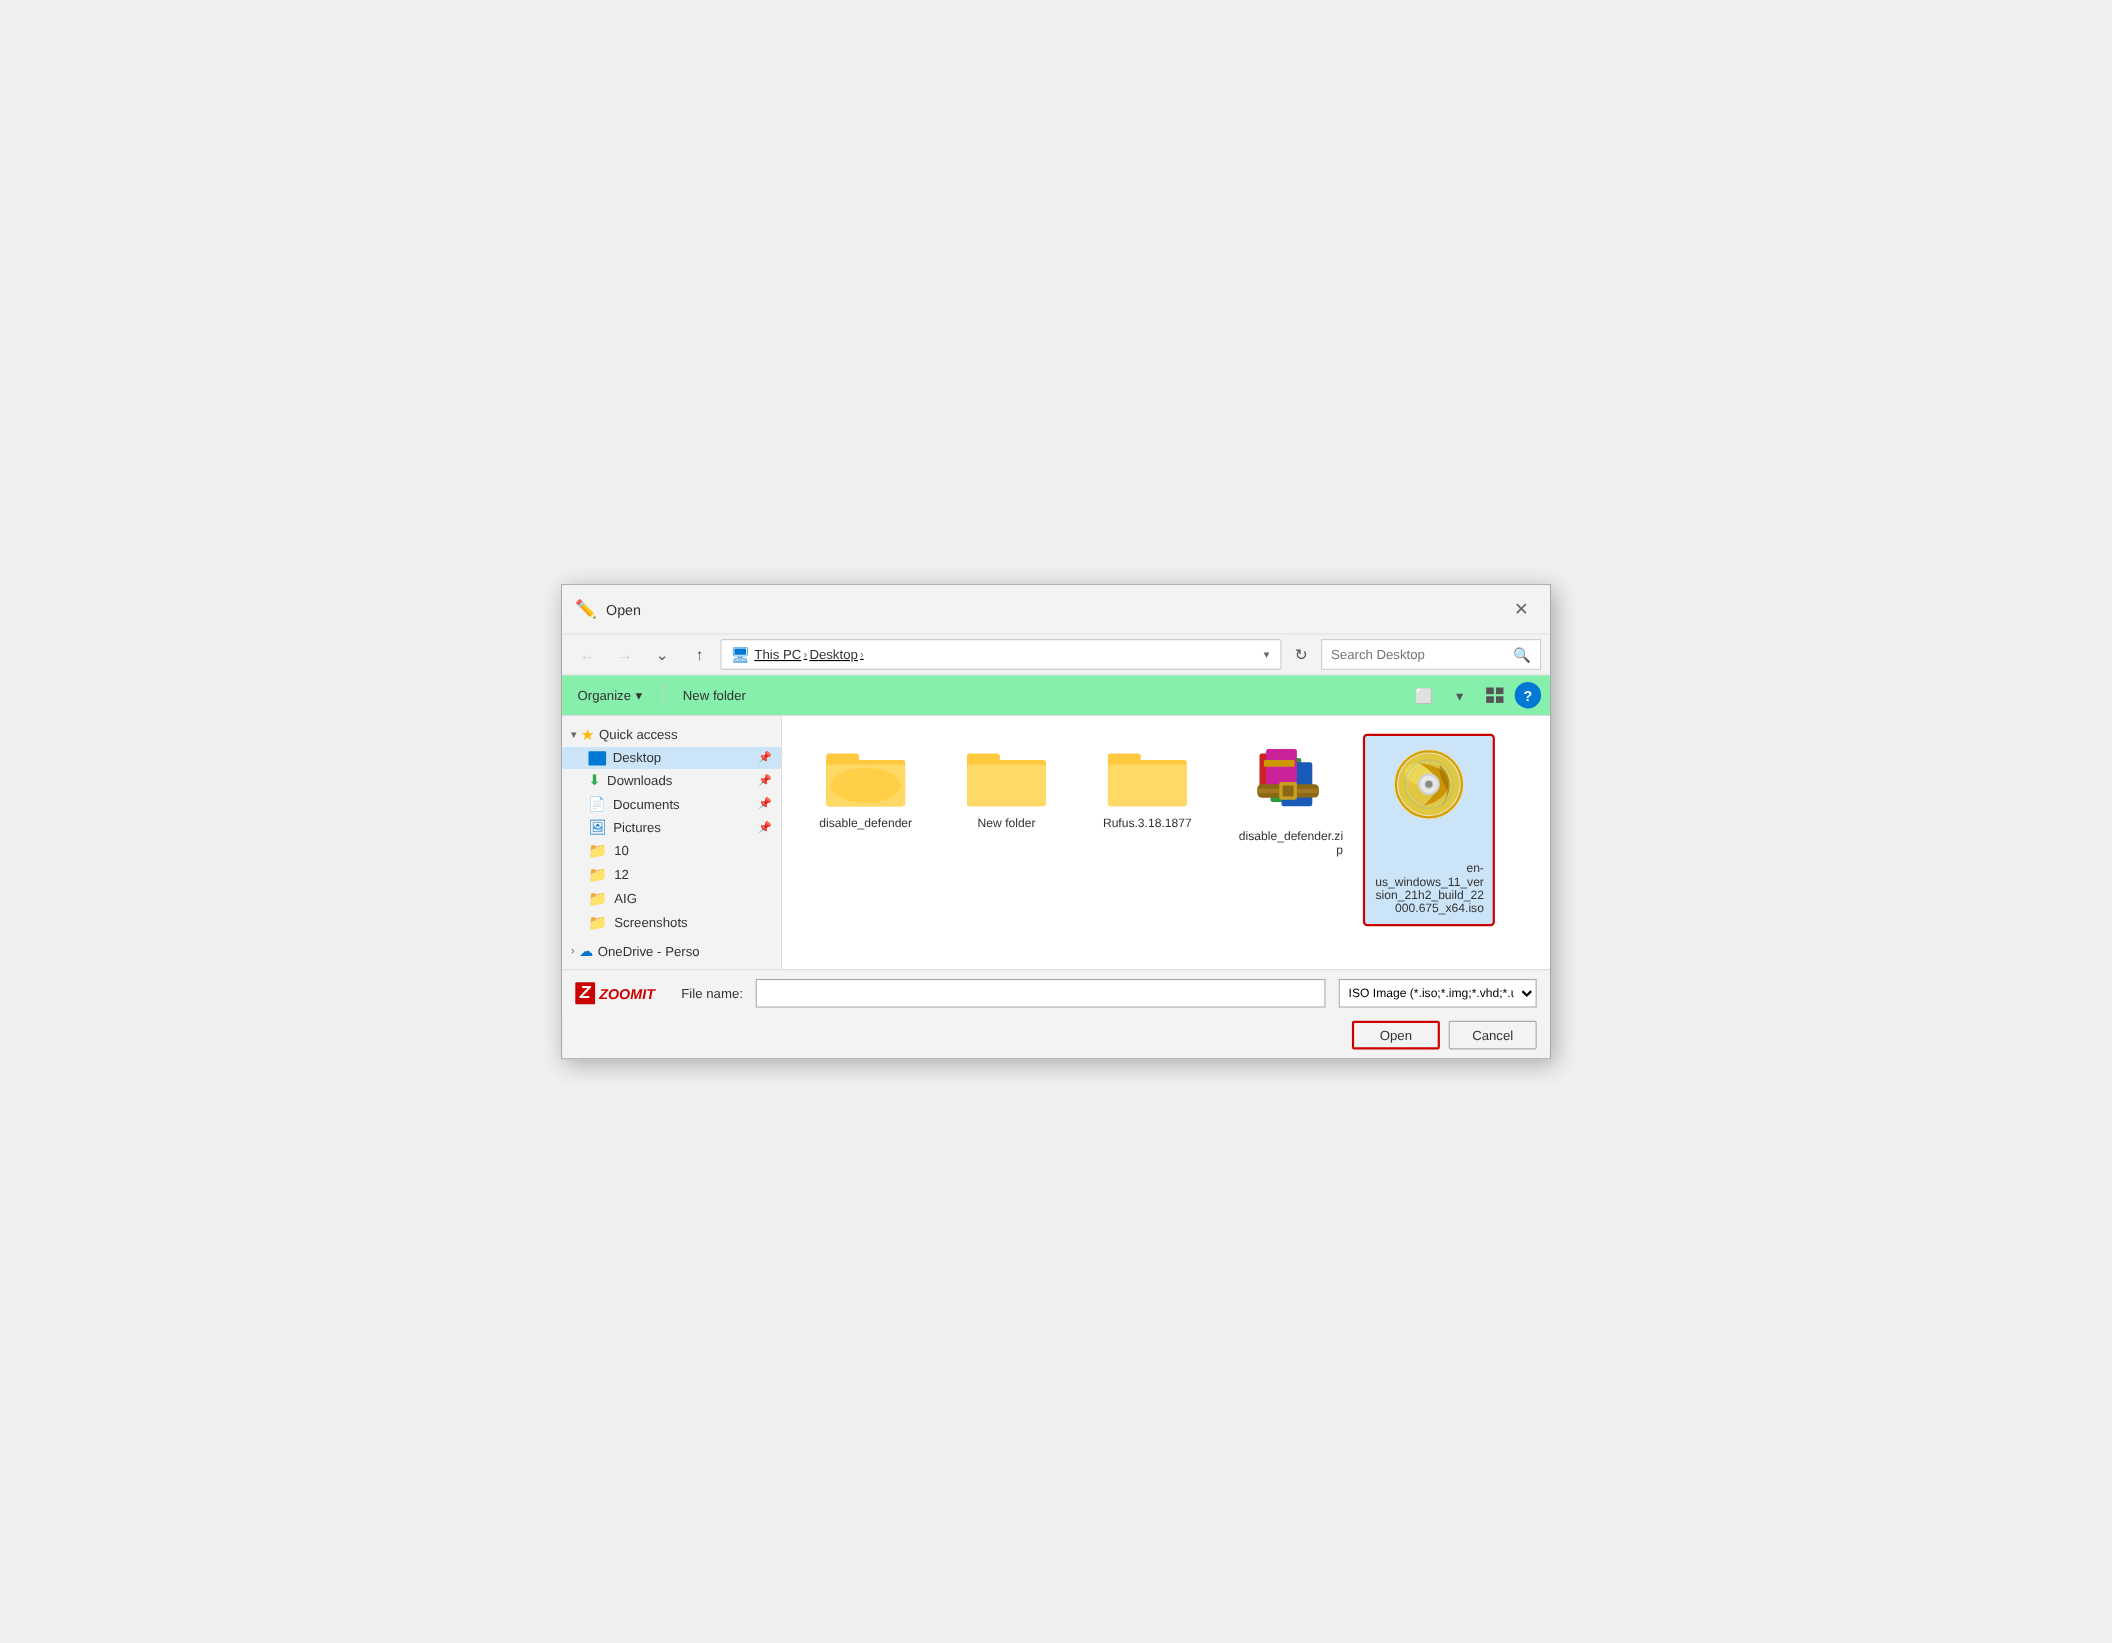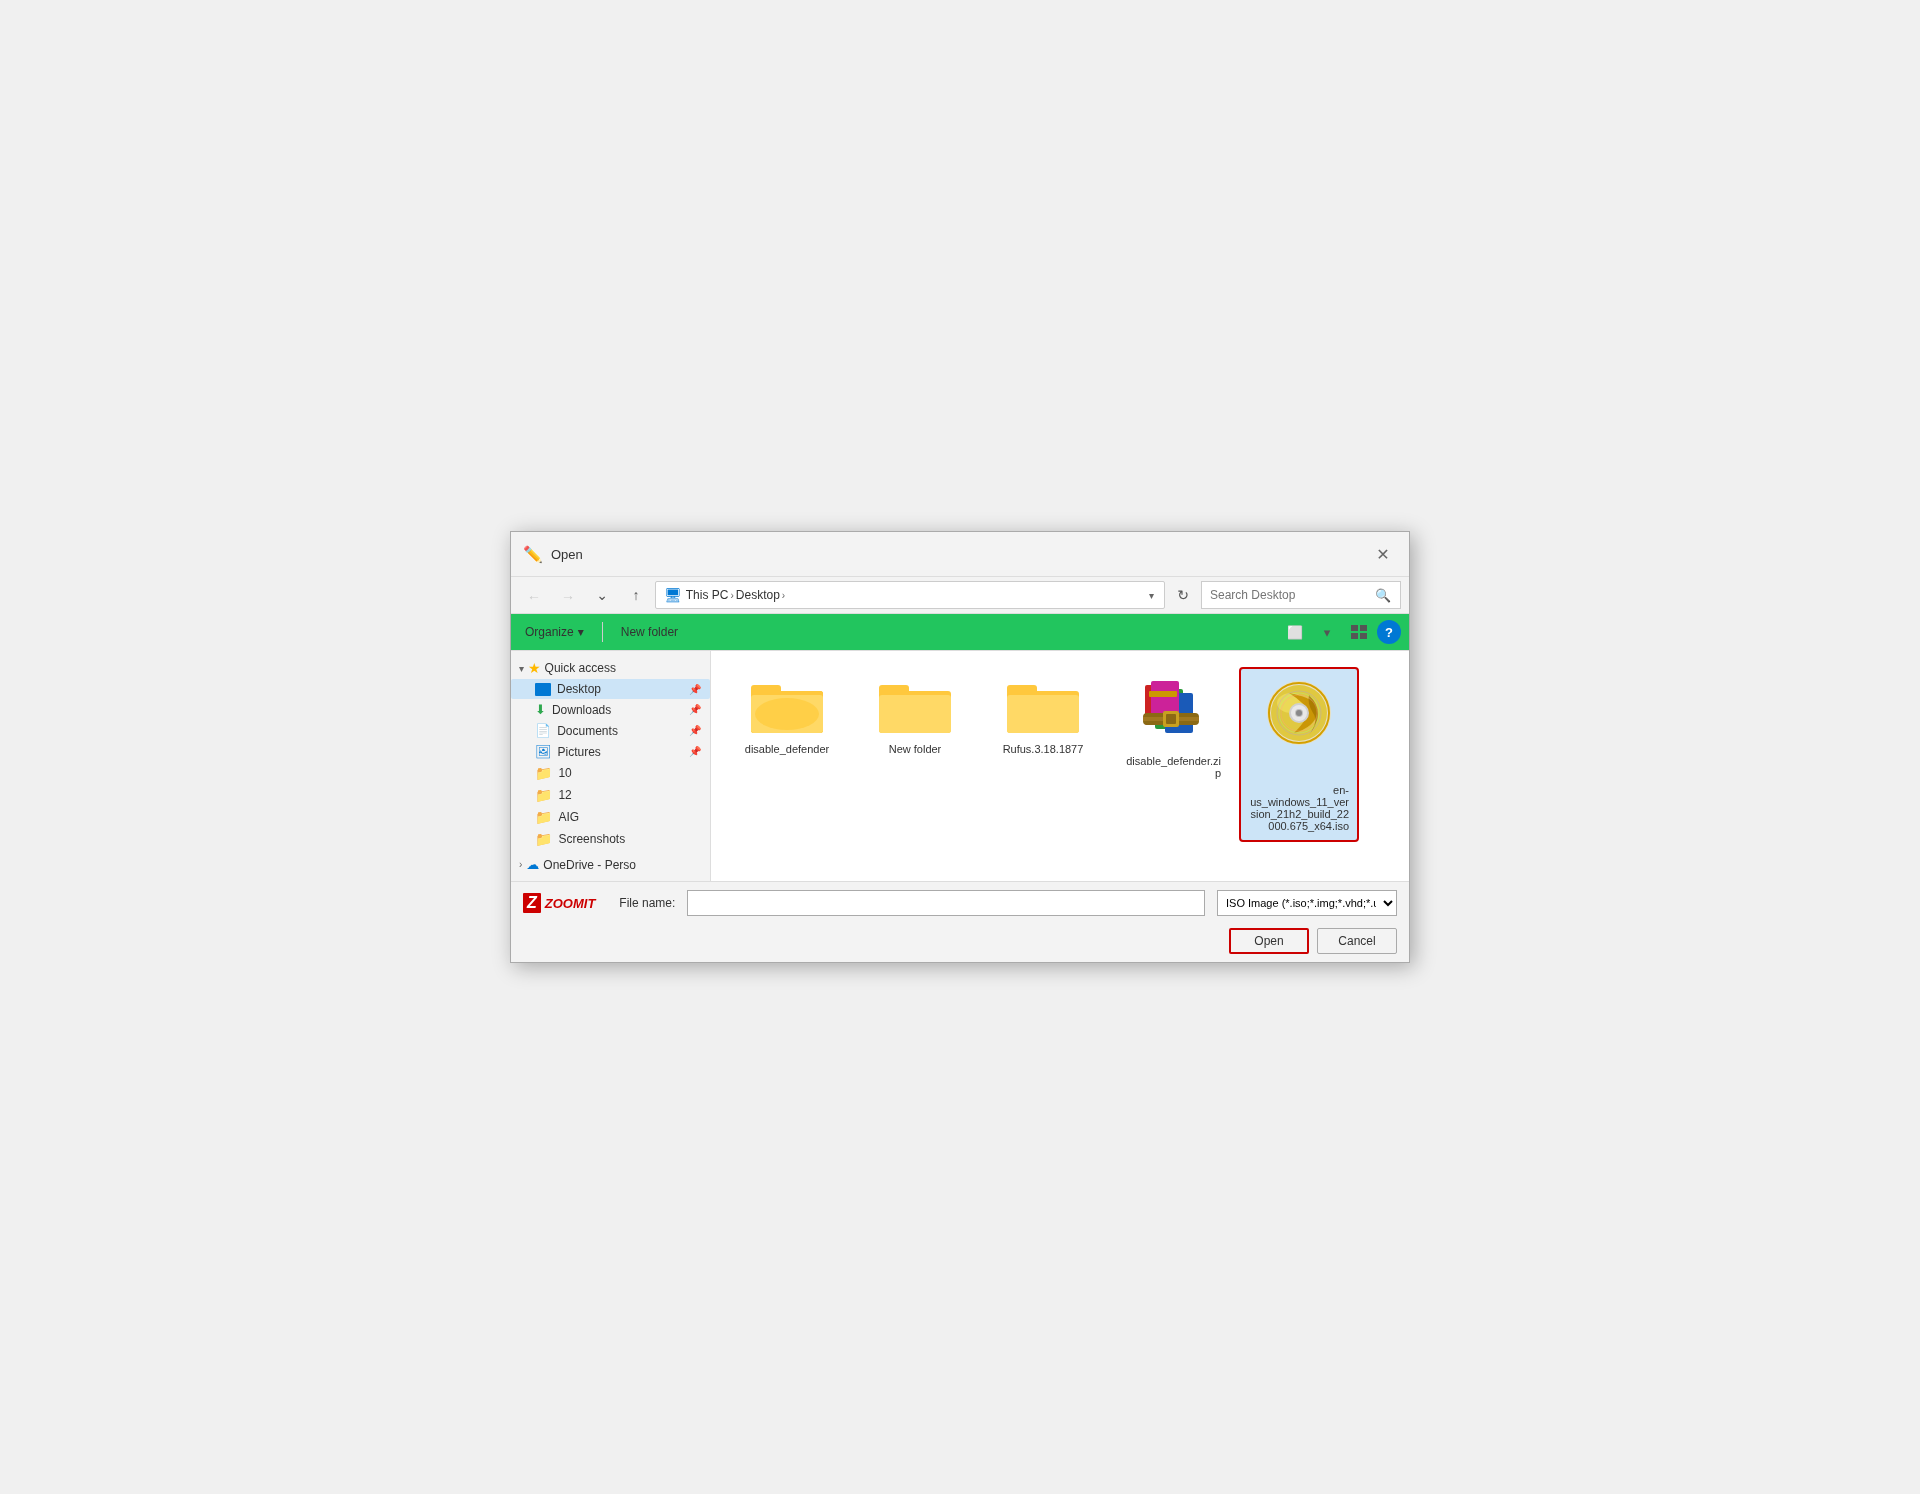--- a/index.html
+++ b/index.html
@@ -66,21 +66,21 @@
       height: 28px;
       border: 1px solid #ccc;
       background: white;
       display: flex;
       align-items: center;
       padding: 0 8px;
       gap: 4px;
       border-radius: 2px;
     }
     .address-parts {
-      display: flex; align-items: center; gap: 2px; flex: 1;
+      display: flex; align-items: center; gap: 2px; flex: 1; text-decoration: underline;
     }
     .address-part { font-size: 12px; color: #333; }
     .address-chevron { color: #666; font-size: 10px; }
     .address-dropdown { border: none; background: transparent; cursor: pointer; font-size: 10px; color: #666; padding: 0 2px; }
     .refresh-btn {
       width: 28px; height: 28px;
       border: none; background: transparent;
       cursor: pointer; font-size: 14px; color: #555;
       display: flex; align-items: center; justify-content: center;
     }
@@ -91,21 +91,21 @@
       padding: 0 8px; gap: 4px;
     }
     .search-input {
       border: none; outline: none; flex: 1;
       font-size: 12px; background: transparent; color: #333;
     }
     .search-icon { color: #666; font-size: 13px; }
 
     
     .action-bar {
-      background: #22c55e;
+      background: #86efac;
       border-bottom: 1px solid #ddd;
       display: flex;
       align-items: center;
       padding: 4px 8px;
       gap: 12px;
     }
     .action-btn {
       border: none; background: transparent;
       cursor: pointer; font-size: 12px; color: #333;
       display: flex; align-items: center; gap: 4px;

